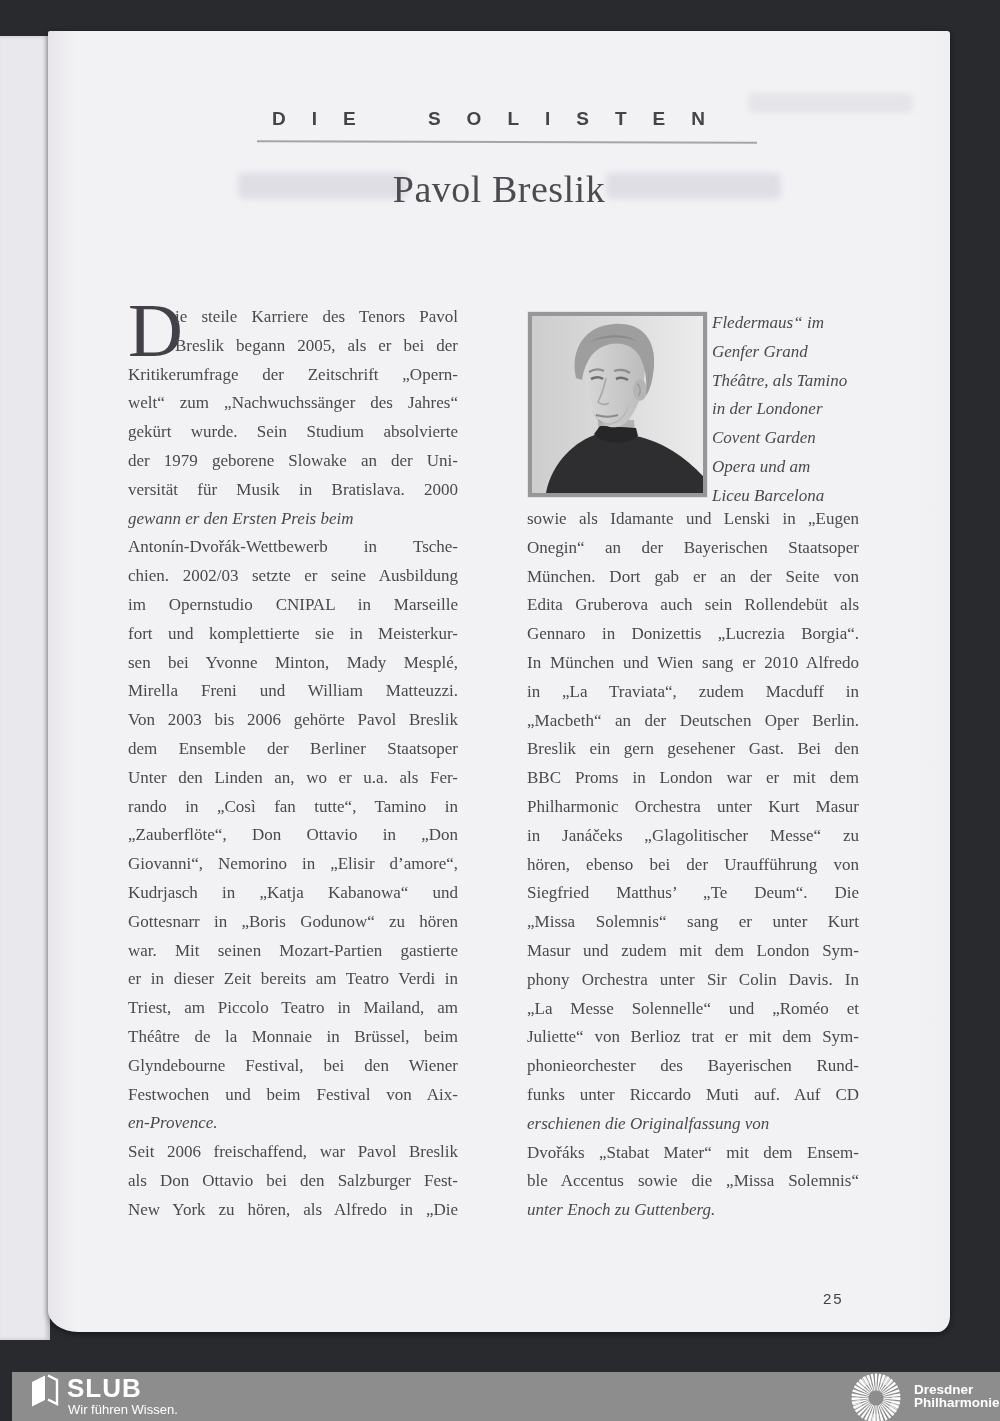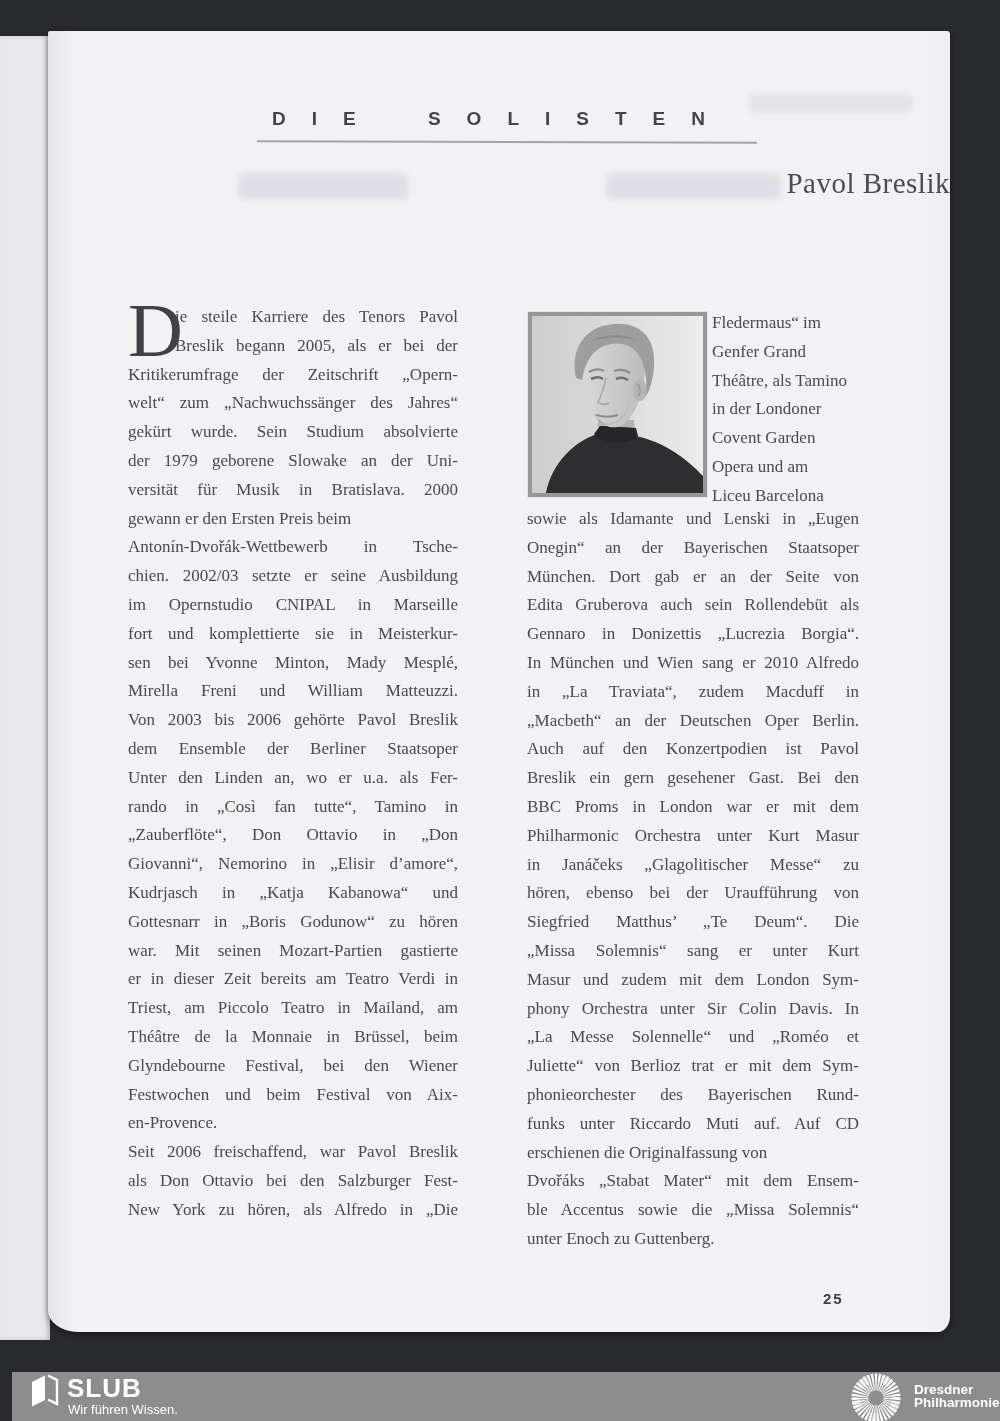--- a/index.html
+++ b/index.html
@@ -11,44 +11,44 @@
   .page{position:absolute;left:48px;top:31px;width:902px;height:1301px;
         background:linear-gradient(90deg,#e7e5e9 0,#f2f1f4 28px,#f2f1f4 96%,#efeef1 100%);
         border-radius:2px 3px 12px 30px / 2px 3px 16px 22px;
         box-shadow:0 2px 6px rgba(0,0,0,.45);}
   
   .section-header{position:absolute;left:224px;top:77px;
         font-family:"Liberation Sans","DejaVu Sans",sans-serif;font-weight:bold;
         font-size:19px;color:#454449;letter-spacing:26px;word-spacing:15px;white-space:nowrap;}
   .header-rule{position:absolute;left:209px;top:110px;width:500px;height:2px;background:#a6a4a8;
         transform:rotate(.15deg);}
-  .page-title{position:absolute;left:0;right:0;top:136px;text-align:right;
-        font-size:29px;color:#4c4b50;letter-spacing:.5px;font-family:Liberation Serif, serif;}
+  .page-title{position:absolute;left:0;right:0;top:136px;text-align:center;
+        font-size:38px;color:#4c4b50;letter-spacing:.5px;font-family:Liberation Serif, serif;}
   
   .ghost{position:absolute;background:rgba(150,150,170,.20);filter:blur(3px);border-radius:6px;}
   .ghost.g1{left:190px;top:142px;width:170px;height:26px;}
   .ghost.g2{left:558px;top:142px;width:175px;height:26px;}
   .ghost.g3{left:700px;top:62px;width:165px;height:20px;opacity:.7;}
   
   .tcol{position:absolute;font-size:17px;color:#4a494d;}
   .col-left{left:80px;top:272px;width:330px;}
   .col-narrow{left:664px;top:278px;width:145px;}
   .col-wide{left:479px;top:474px;width:332px;}
   .tline{height:28.8px;line-height:28.8px;text-align:justify;text-align-last:justify;
          overflow:hidden;white-space:nowrap;}
-  .tline.rag{text-align:right;text-align-last:left;}
+  .tline.rag{text-align:right;text-align-last:left;font-style:italic;}
   .drop-cap{float:left;width:47px;height:56px;font-size:76px;line-height:54px;color:#434147;
          font-family:"Liberation Serif","DejaVu Serif",serif;}
   
   .photo{position:absolute;left:480px;top:281px;width:171px;height:177px;border:4px solid #979797;
          box-shadow:0 0 0 1px #e3e2e6;background:#d9d9d9;}
   .photo svg{display:block;}
   
   .page-num{position:absolute;left:775px;top:1259px;
-        font-family:"Liberation Sans","DejaVu Sans",sans-serif;font-weight:bold;
+        font-family:"Liberation Sans","DejaVu Sans",sans-serif;font-weight:normal;
         font-size:15px;letter-spacing:2px;color:#403f44;}
   
   .footer-bar{position:absolute;left:12px;top:1372px;width:1000px;height:49px;background:#8d8d8d;
         font-family:"Liberation Sans","DejaVu Sans",sans-serif;color:#fff;overflow:hidden;}
   .slub{position:absolute;left:18px;top:0;height:49px;}
   .book-icon{position:absolute;left:0;top:2px;}
   .slub-word{position:absolute;left:37px;top:1px;font-size:26px;font-weight:bold;letter-spacing:1px;}
   .slub-tag{position:absolute;left:38px;top:30px;font-size:13px;font-weight:normal;white-space:nowrap;}
   .phil{position:absolute;left:838px;top:0;height:49px;}
   .starburst{position:absolute;left:0;top:0;}
@@ -173,21 +173,20 @@
     <div class="tcol col-wide">
       <div>
           <div class="tline">sowie als Idamante und Lenski in „Eugen</div>
           <div class="tline">Onegin“ an der Bayerischen Staatsoper</div>
           <div class="tline">München. Dort gab er an der Seite von</div>
           <div class="tline">Edita Gruberova auch sein Rollendebüt als</div>
           <div class="tline">Gennaro in Donizettis „Lucrezia Borgia“.</div>
           <div class="tline">In München und Wien sang er 2010 Alfredo</div>
           <div class="tline">in „La Traviata“, zudem Macduff in</div>
           <div class="tline">„Macbeth“ an der Deutschen Oper Berlin.</div>
-          <div class="tline">Auch auf den Konzertpodien ist Pavol</div>
           <div class="tline">Breslik ein gern gesehener Gast. Bei den</div>
           <div class="tline">BBC Proms in London war er mit dem</div>
           <div class="tline">Philharmonic Orchestra unter Kurt Masur</div>
           <div class="tline">in Janáčeks „Glagolitischer Messe“ zu</div>
           <div class="tline">hören, ebenso bei der Uraufführung von</div>
           <div class="tline">Siegfried Matthus’ „Te Deum“. Die</div>
           <div class="tline">„Missa Solemnis“ sang er unter Kurt</div>
           <div class="tline">Masur und zudem mit dem London Sym-</div>
           <div class="tline">phony Orchestra unter Sir Colin Davis. In</div>
           <div class="tline">„La Messe Solennelle“ und „Roméo et</div>

